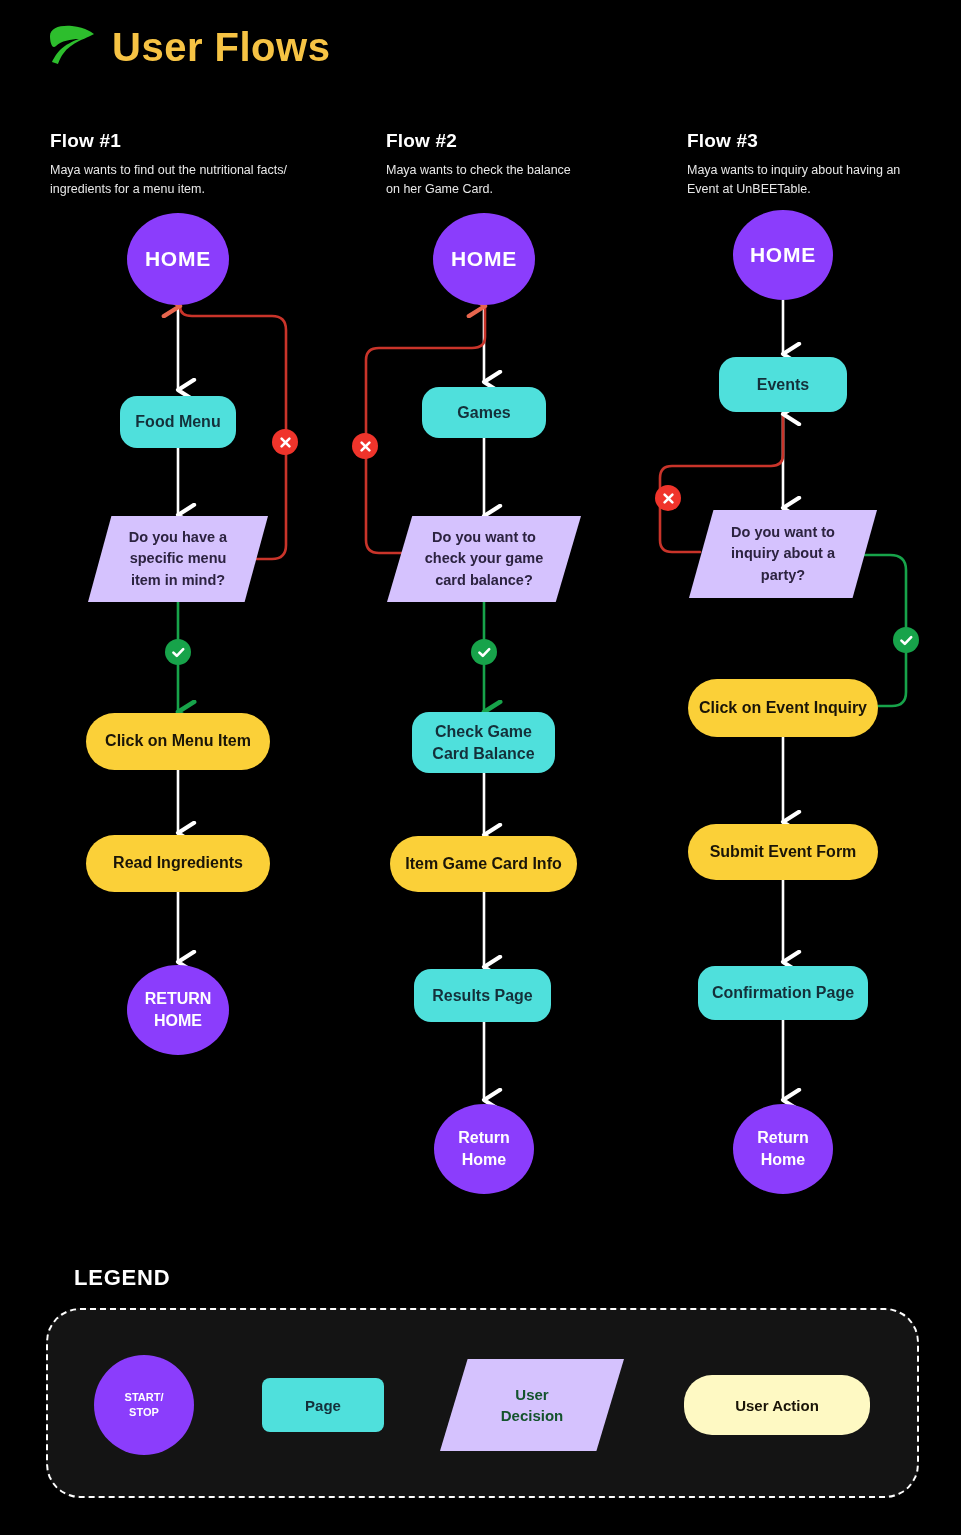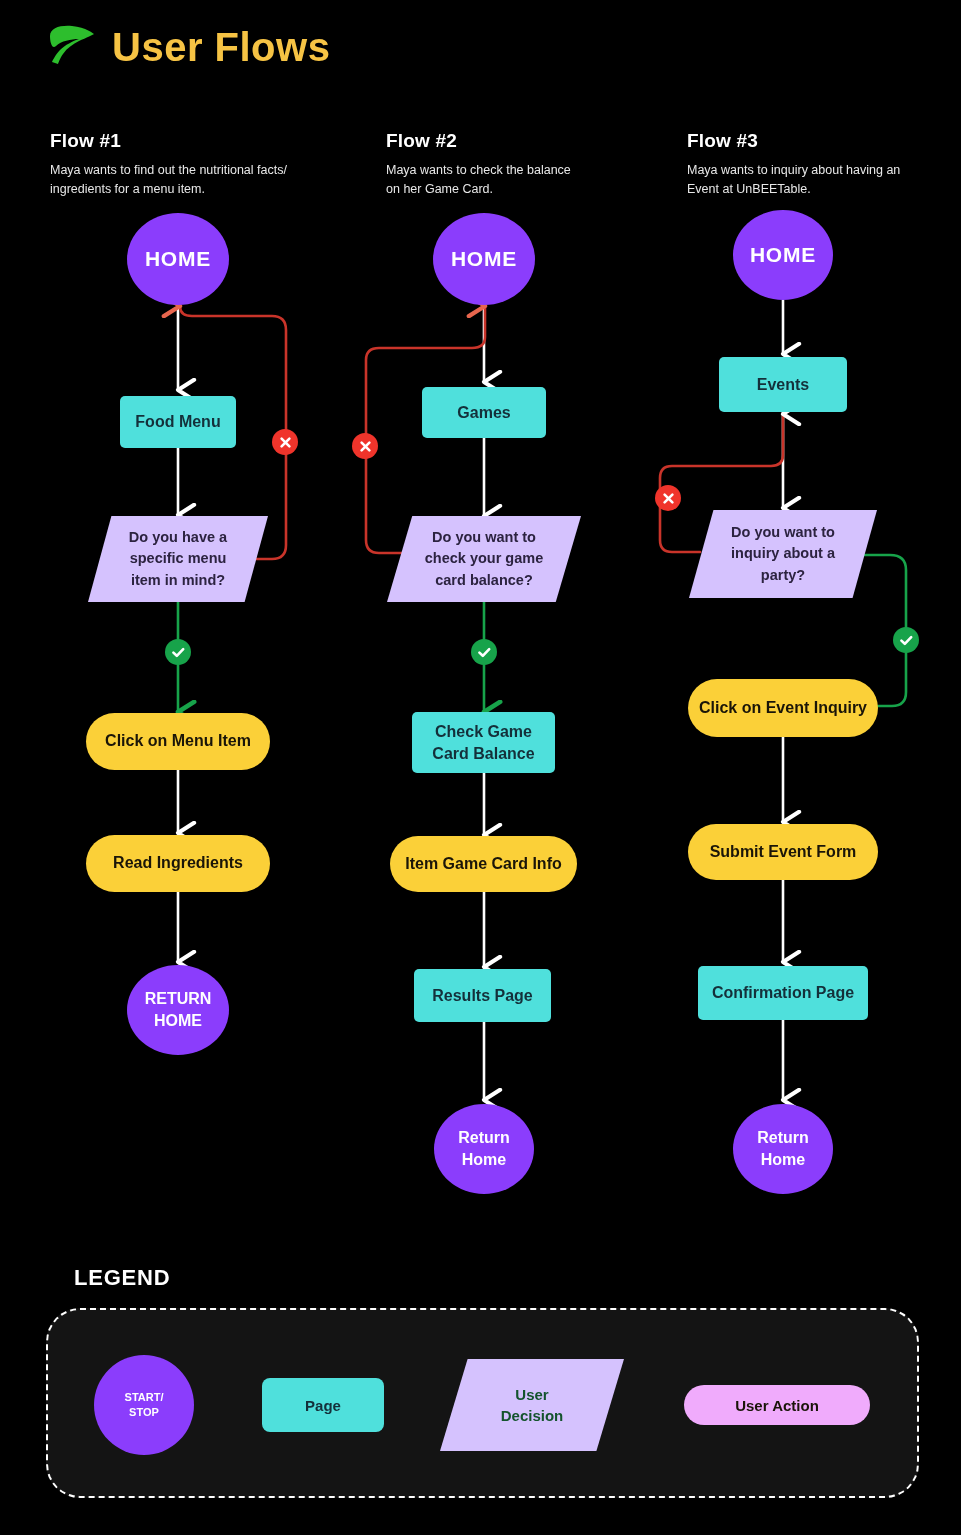--- a/index.html
+++ b/index.html
@@ -71,21 +71,21 @@
   }
   .n-return {
     background: #8B3DFC;
     border-radius: 50%;
     color: #FFFFFF;
     font-size: 16px;
     line-height: 1.35;
   }
   .n-page {
     background: #4FE0DC;
-    border-radius: 5px;
+    border-radius: 17px;
     color: #14303A;
     font-size: 16px;
     line-height: 1.32;
   }
   .n-action {
     background: #FBD038;
     border-radius: 32px;
     color: #1A1508;
     font-size: 16px;
     line-height: 1.3;
@@ -177,24 +177,24 @@
   .lg-decision {
     width: 184px; height: 92px;
     margin-left: 56px;
     background: #D5C2FE;
     color: #14532d;
     font-size: 15px;
     line-height: 1.4;
     clip-path: polygon(15% 0%, 100% 0%, 85% 100%, 0% 100%);
   }
   .lg-action {
-    width: 186px; height: 40px;
+    width: 186px; height: 60px;
     margin-left: 60px;
     border-radius: 28px;
-    background: #f0abfc;
+    background: #fef9c3;
     color: #1A1508;
     font-size: 15px;
   }
 </style>
 </head>
 <body>
 
 <div id="page">
 
   <div id="header">

